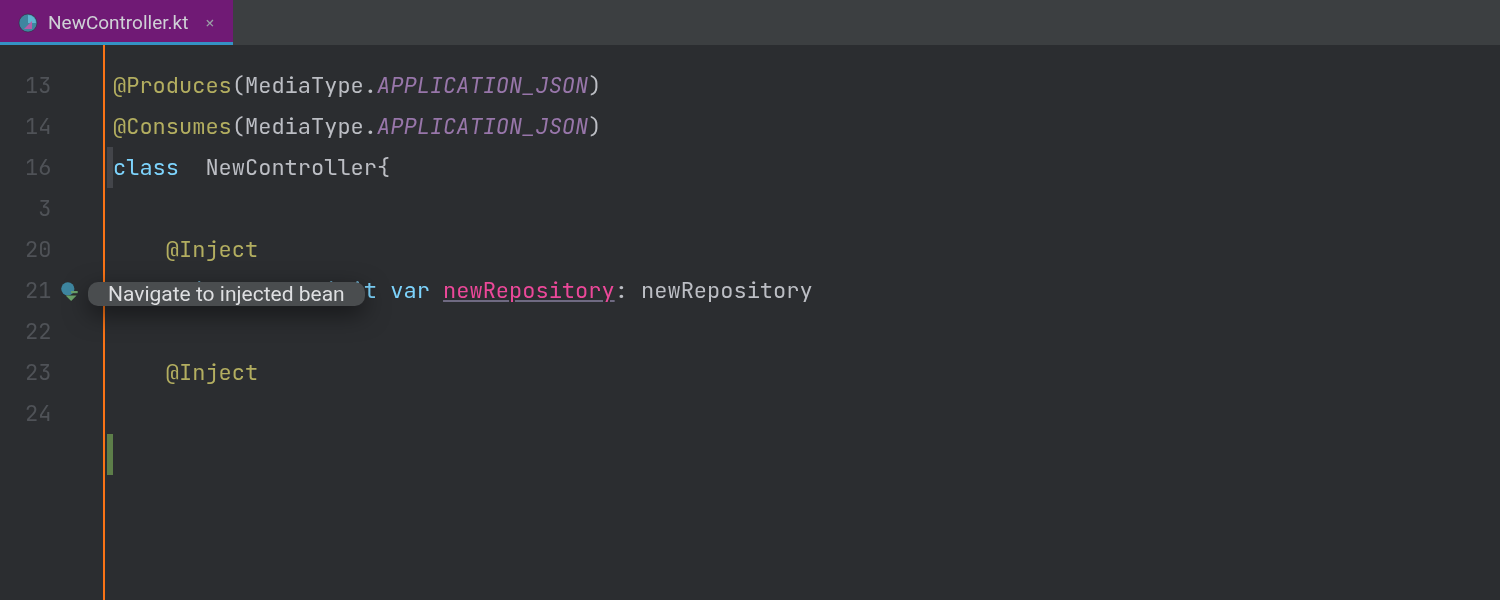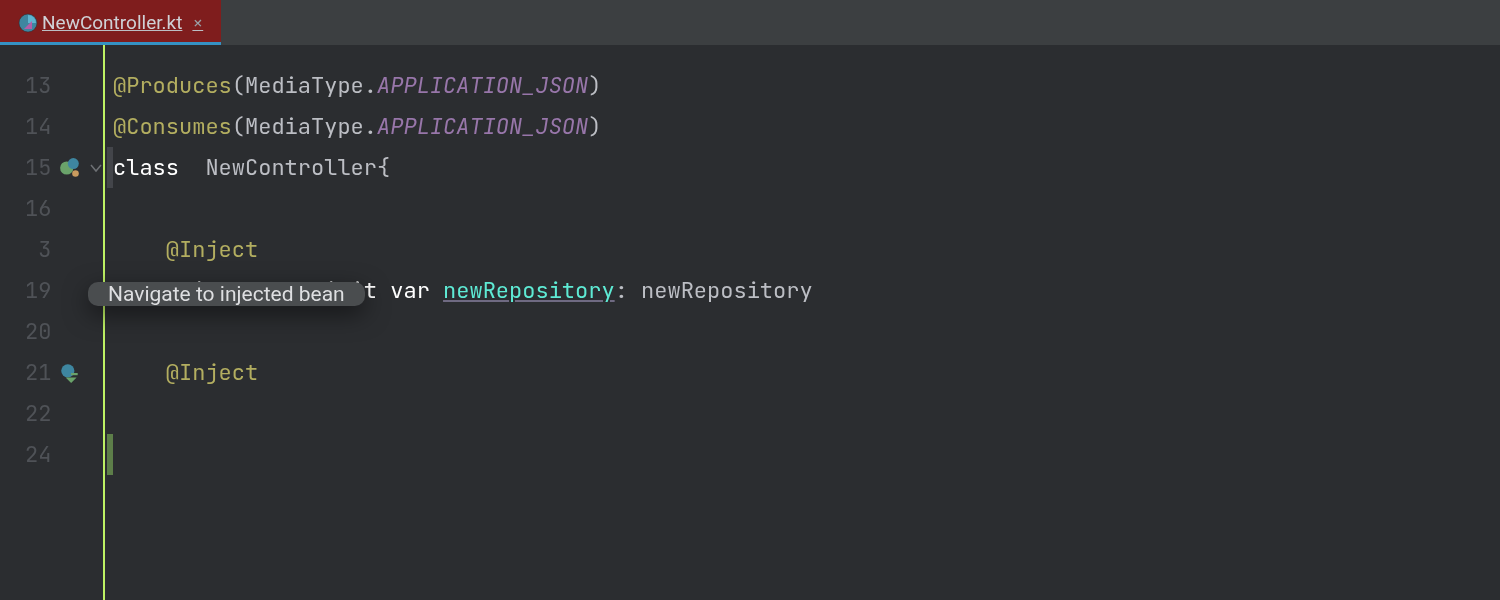--- a/index.html
+++ b/index.html
@@ -14,26 +14,25 @@
   .workspace { width: 100%; height: 100%; display: flex; flex-direction: column; }
   .tabbar {
     height: 45px;
     background: #3c3f41;
     display: flex;
     align-items: stretch;
   }
   .tab {
     display: flex;
     align-items: center;
-    gap: 4px;
+    gap: 10px;
     padding: 0 18px;
-    background: #7f1d1d;
+    background: #701a75;
     position: relative;
     cursor: pointer;
-    text-decoration: underline;
   }
   .tab.active::after {
     content: "";
     position: absolute;
     left: 0; right: 0; bottom: 0;
     height: 3px;
     background: #3592c4;
   }
   .tab-icon { width: 20px; height: 20px; }
   .tab-label {
@@ -49,21 +48,21 @@
   .editor-area {
     flex: 1;
     display: flex;
     position: relative;
     font-size: 22px;
     line-height: 41px;
   }
   .gutter {
     width: 105px;
     background: #2b2d30;
-    border-right: 2px solid #bef264;
+    border-right: 2px solid #f97316;
     display: flex;
     flex-direction: column;
     padding-top: 20px;
   }
   .gutter-row {
     height: 41px;
     display: flex;
     align-items: center;
     position: relative;
   }
@@ -113,24 +112,24 @@
   }
   .cl-change {
     position: absolute;
     left: -6px;
     top: 0;
     width: 6px;
     height: 41px;
     background: #5d7e49;
   }
   .tok-ann { color: #b3ae60; text-align: center; }
-  .tok-kw  { color: #ffffff; }
+  .tok-kw  { color: #7dd3fc; }
   .tok-id  { color: #bcbec4; }
   .tok-const{ color: #9876aa; font-style: italic; }
-  .tok-member { color: #5eead4; text-decoration: underline; text-decoration-color: #6f6a82; }
+  .tok-member { color: #ec4899; text-decoration: underline; text-decoration-color: #6f6a82; }
   .tooltip {
     position: absolute;
     background: #4a4d4f;
     color: #dedfe1;
     font-family: -apple-system, "Segoe UI", Roboto, sans-serif;
     font-size: 21px;
     padding: 0 20px;
     border-radius: 10px;
     box-shadow: 0 8px 24px rgba(0,0,0,0.5);
     z-index: 50;
@@ -160,46 +159,26 @@
           <span class="lineno">13</span>
           <span class="marker-slot"></span>
           <span class="fold-bar"></span>
         </div>
         <div class="gutter-row">
           <span class="lineno">14</span>
           <span class="marker-slot"></span>
           <span class="fold-bar"></span>
         </div>
         <div class="gutter-row">
-          <span class="lineno">15</span>
-          <span class="marker-slot">
-            <svg class="gutter-icon" viewBox="0 0 20 20">
-              <circle cx="7" cy="10" r="6" fill="#6aa36a"></circle>
-              <circle cx="13" cy="6" r="5" fill="#3e86a0"></circle>
-              <circle cx="15" cy="15" r="3" fill="#c99b5f"></circle>
-            </svg>
-          </span>
-          <span class="fold-bar">
-            <svg class="fold-marker" viewBox="0 0 12 12">
-              <path d="M1 3 L6 9 L11 3" fill="none" stroke="#6e7175" stroke-width="1.5"></path>
-            </svg>
-          </span>
-        </div>
-        <div class="gutter-row">
           <span class="lineno">16</span>
           <span class="marker-slot"></span>
           <span class="fold-bar"></span>
         </div>
         <div class="gutter-row">
           <span class="lineno">3</span>
-          <span class="marker-slot"></span>
-          <span class="fold-bar"></span>
-        </div>
-        <div class="gutter-row">
-          <span class="lineno">19</span>
           <span class="marker-slot"></span>
           <span class="fold-bar"></span>
         </div>
         <div class="gutter-row">
           <span class="lineno">20</span>
           <span class="marker-slot"></span>
           <span class="fold-bar"></span>
         </div>
         <div class="gutter-row">
           <span class="lineno">21</span>
@@ -211,20 +190,25 @@
             </svg>
           </span>
           <span class="fold-bar"></span>
         </div>
         <div class="gutter-row">
           <span class="lineno">22</span>
           <span class="marker-slot"></span>
           <span class="fold-bar"></span>
         </div>
         <div class="gutter-row">
+          <span class="lineno">23</span>
+          <span class="marker-slot"></span>
+          <span class="fold-bar"></span>
+        </div>
+        <div class="gutter-row">
           <span class="lineno">24</span>
           <span class="marker-slot"></span>
           <span class="fold-bar"></span>
         </div>
       </div>
 
     <div class="code" id="code">
         <div class="code-line"><span></span><span class="tok-ann">@Produces</span><span class="tok-id">(</span><span class="tok-id">MediaType</span><span class="tok-id">.</span><span class="tok-const">APPLICATION_JSON</span><span class="tok-id">)</span></div>
         <div class="code-line"><span></span><span class="tok-ann">@Consumes</span><span class="tok-id">(</span><span class="tok-id">MediaType</span><span class="tok-id">.</span><span class="tok-const">APPLICATION_JSON</span><span class="tok-id">)</span></div>
         <div class="code-line"><span class="cl-caret"></span><span></span><span class="tok-kw">class </span><span class="tok-id"> NewController</span><span class="tok-id">{</span></div>

